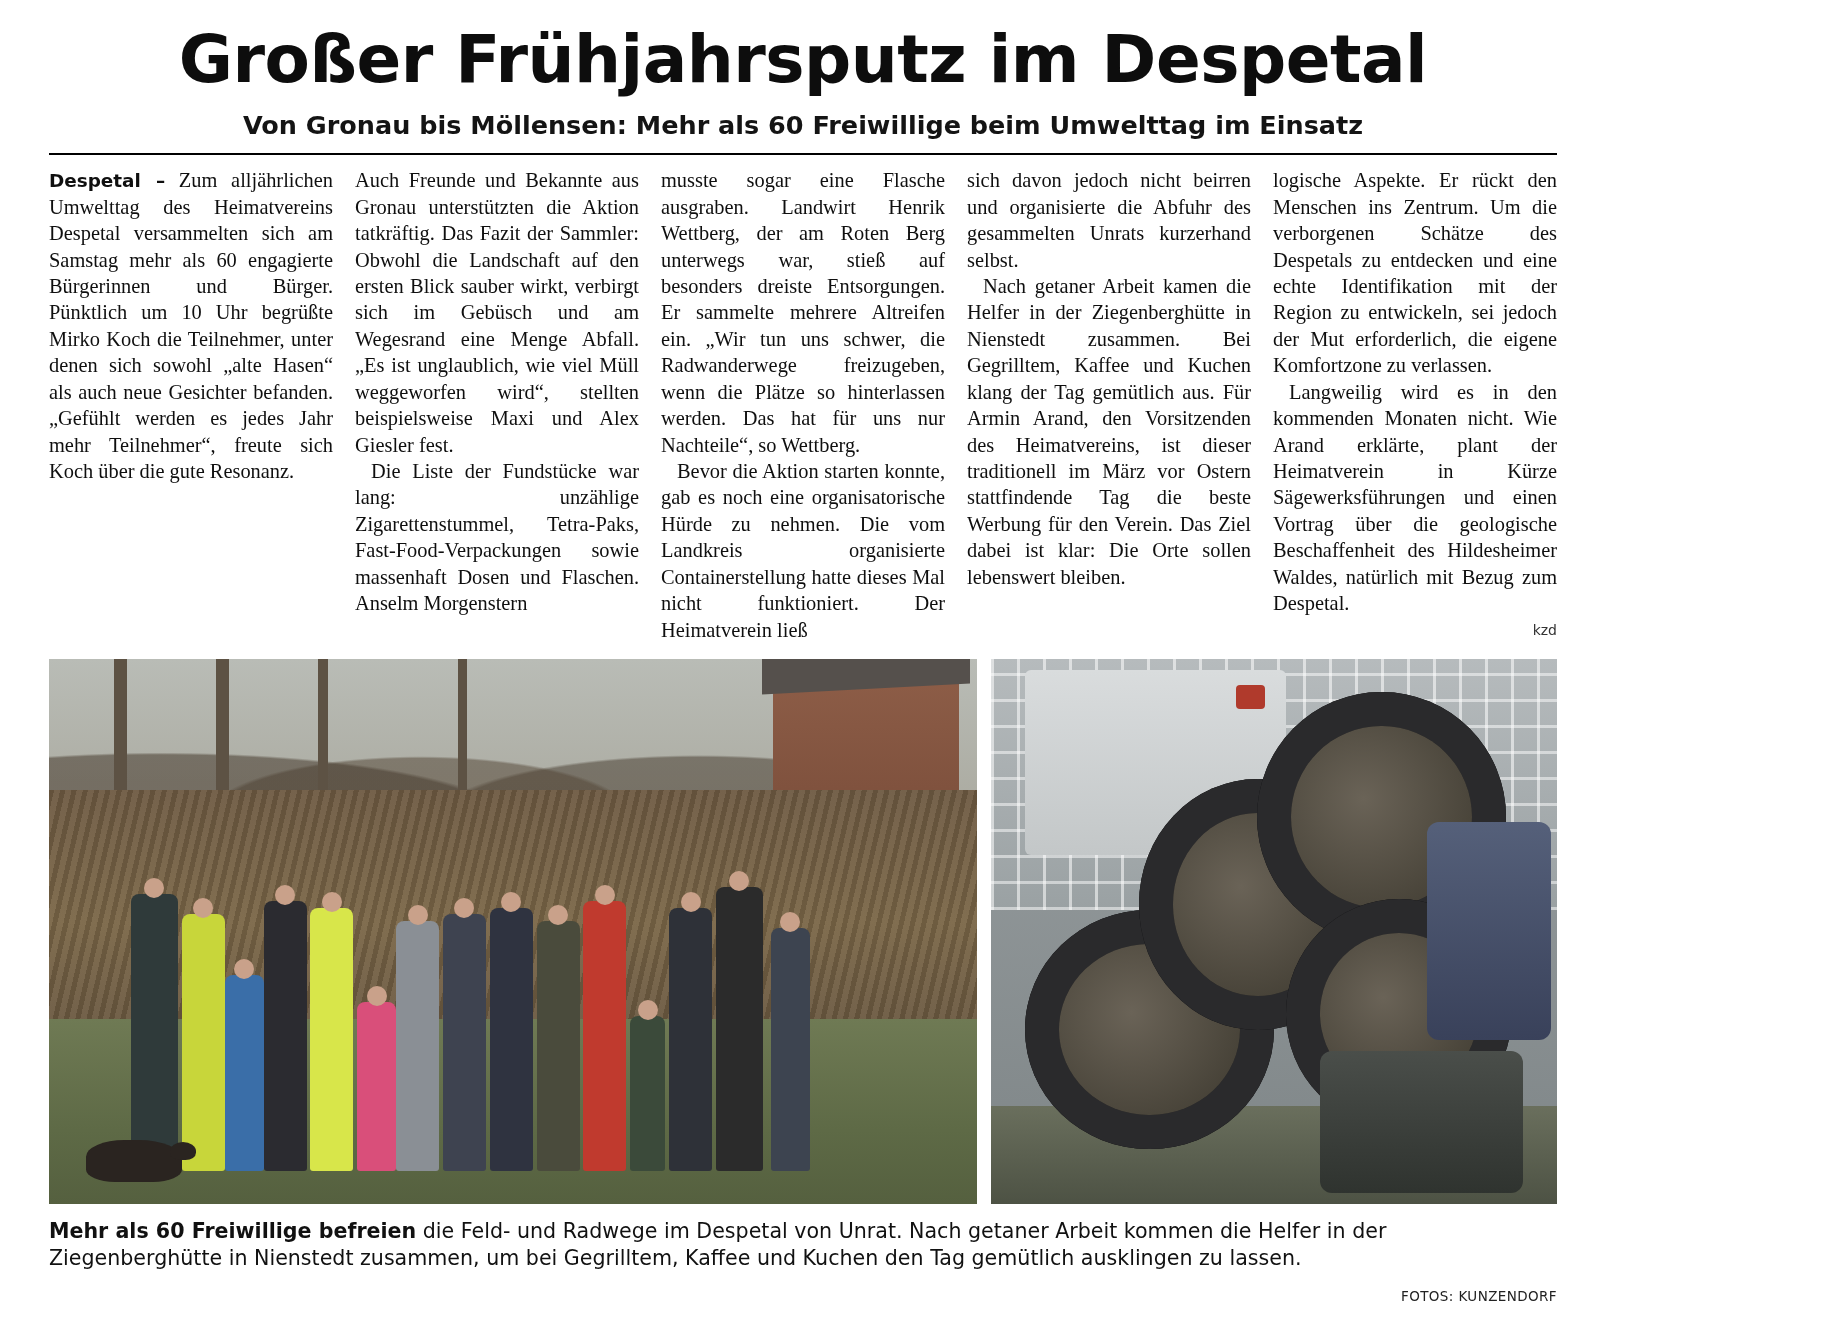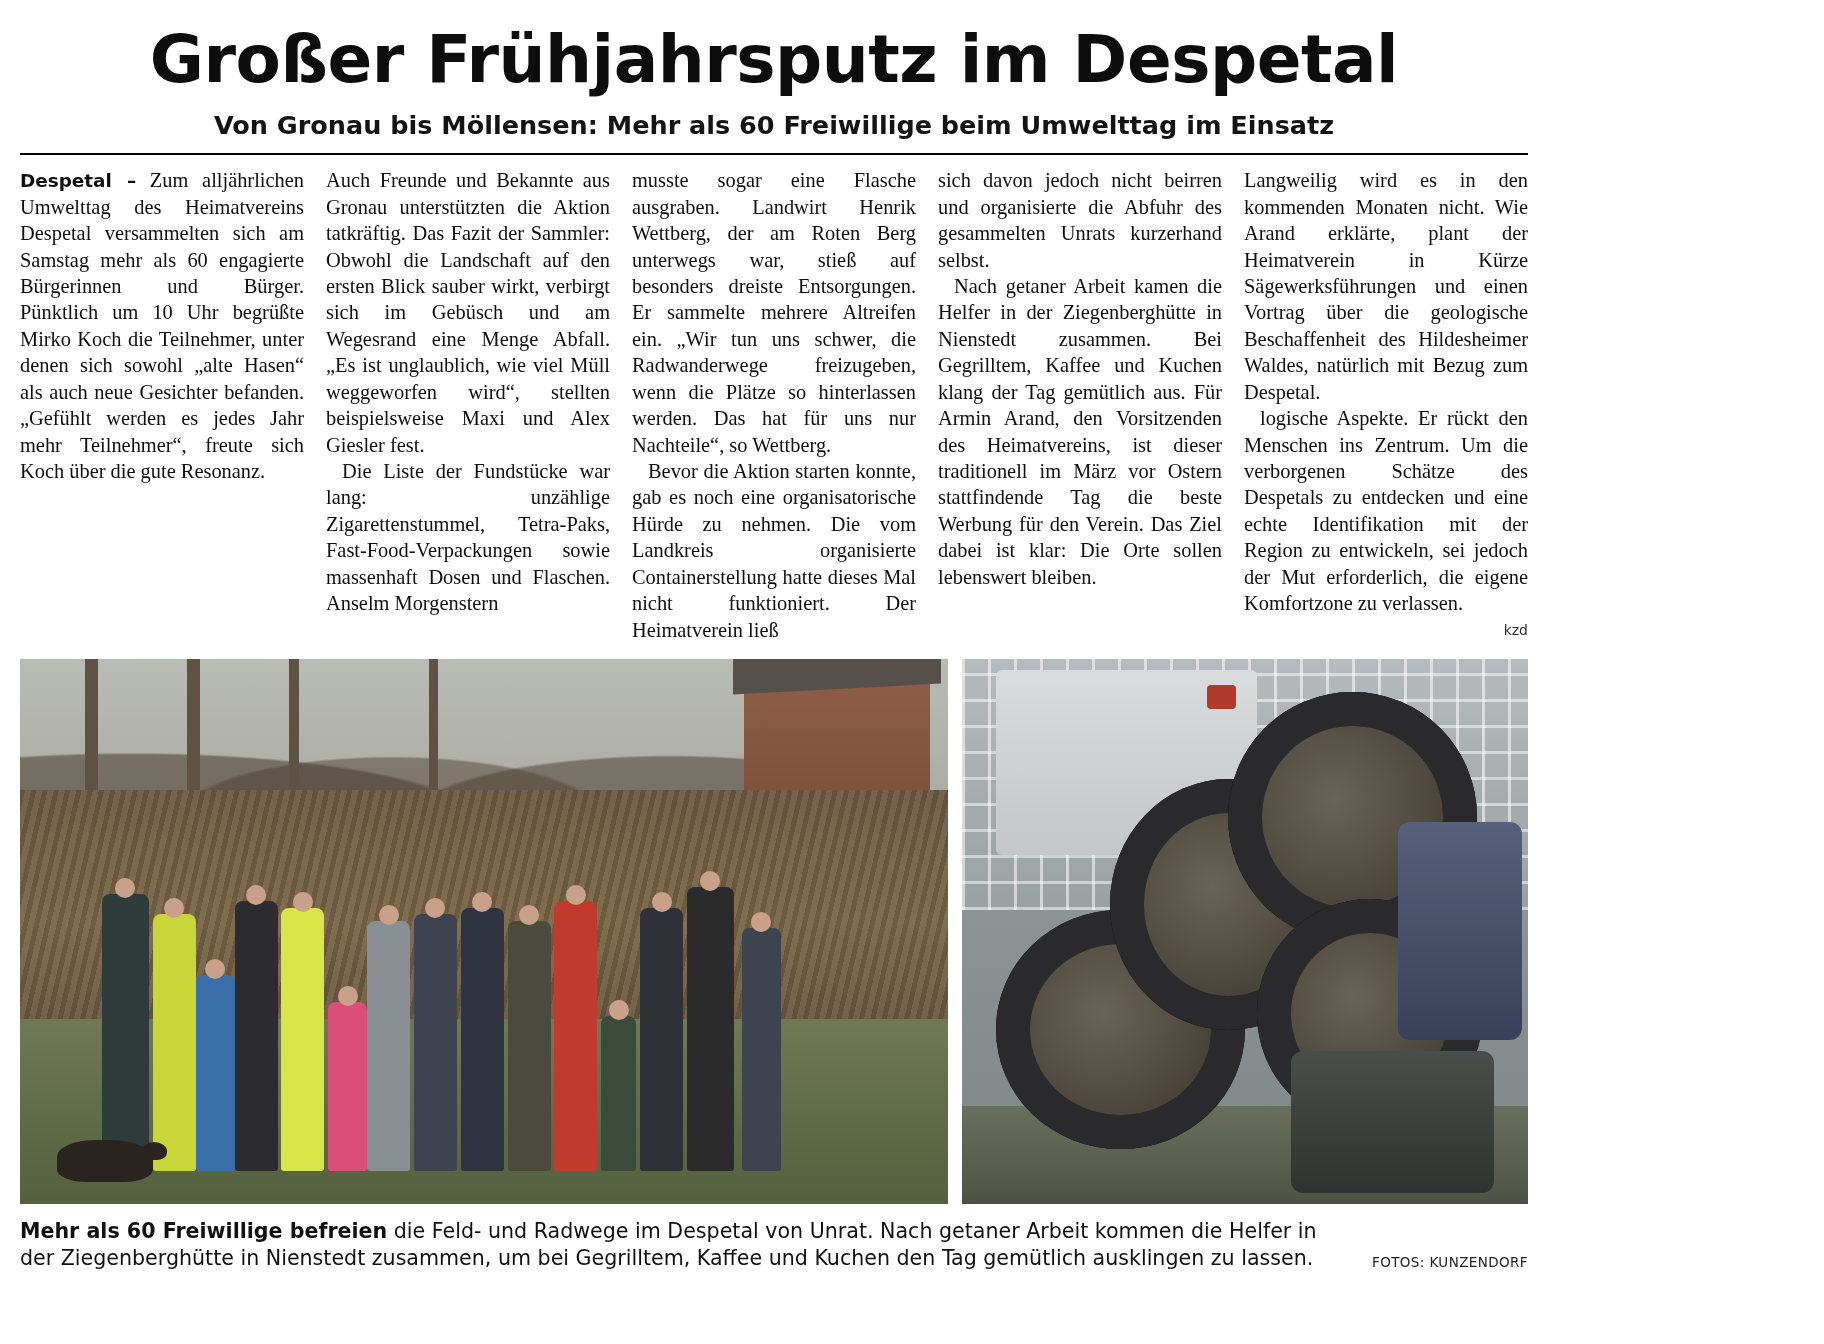--- a/index.html
+++ b/index.html
@@ -13,20 +13,21 @@
     font-family: "Liberation Serif", serif;
     color: #111111;
     overflow: hidden;
   }
   .page {
     position: relative;
     width: 1548px;
     height: 1344px;
     box-sizing: border-box;
     padding: 18px 20px 10px 20px;
+    margin-left: 29px;
   }
   
   .headline {
     font-family: "DejaVu Sans", sans-serif;
     font-weight: bold;
     font-size: 66px;
     line-height: 1.02;
     text-align: center;
     letter-spacing: -0.5px;
     color: #0d0d0d;
@@ -183,20 +184,21 @@
   .ground-r {
     position:absolute; left:0; bottom:0; width:100%; height:18%;
     background: linear-gradient(#6a6f5d, #4d5244);
   }
   
   .caption-wrap {
     margin-top: 14px;
     display: flex;
     align-items: flex-start;
     gap: 16px;
+    flex-direction: column;
   }
   .caption {
     font-family: "DejaVu Sans", sans-serif;
     font-size: 20.6px;
     line-height: 1.32;
     color: #111;
     flex: 1;
   }
   .caption b { font-weight: bold; }
   .credit {
@@ -240,22 +242,22 @@
       <p>musste sogar eine Flasche ausgraben. Landwirt Henrik Wettberg, der am Roten Berg unterwegs war, stieß auf besonders dreiste Entsorgungen. Er sammelte mehrere Altreifen ein. „Wir tun uns schwer, die Radwanderwege freizugeben, wenn die Plätze so hinterlassen werden. Das hat für uns nur Nachteile“, so Wettberg.</p>
       <p>Bevor die Aktion starten konnte, gab es noch eine organisatorische Hürde zu nehmen. Die vom Landkreis organisierte Containerstellung hatte dieses Mal nicht funktioniert. Der Heimatverein ließ</p>
     </div>
 
     <div class="col">
       <p>sich davon jedoch nicht beirren und organisierte die Abfuhr des gesammelten Unrats kurzerhand selbst.</p>
       <p>Nach getaner Arbeit kamen die Helfer in der Ziegenberghütte in Nienstedt zusammen. Bei Gegrilltem, Kaffee und Kuchen klang der Tag gemütlich aus. Für Armin Arand, den Vorsitzenden des Heimatvereins, ist dieser traditionell im März vor Ostern stattfindende Tag die beste Werbung für den Verein. Das Ziel dabei ist klar: Die Orte sollen lebenswert bleiben.</p>
     </div>
 
     <div class="col">
+      <p>logische Aspekte. Er rückt den Menschen ins Zentrum. Um die verborgenen Schätze des Despetals zu entdecken und eine echte Identifikation mit der Region zu entwickeln, sei jedoch der Mut erforderlich, die eigene Komfortzone zu verlassen.</p>
       <p>Langweilig wird es in den kommenden Monaten nicht. Wie Arand erklärte, plant der Heimatverein in Kürze Sägewerksführungen und einen Vortrag über die geologische Beschaffenheit des Hildesheimer Waldes, natürlich mit Bezug zum Despetal.</p>
-      <p>logische Aspekte. Er rückt den Menschen ins Zentrum. Um die verborgenen Schätze des Despetals zu entdecken und eine echte Identifikation mit der Region zu entwickeln, sei jedoch der Mut erforderlich, die eigene Komfortzone zu verlassen.</p>
       <div class="kzd">kzd</div>
     </div>
 
   </div>
 
   <div class="photos">
 
     <div class="photo photo-left">
       <div class="sky"></div>
       <div class="treeline"></div>

